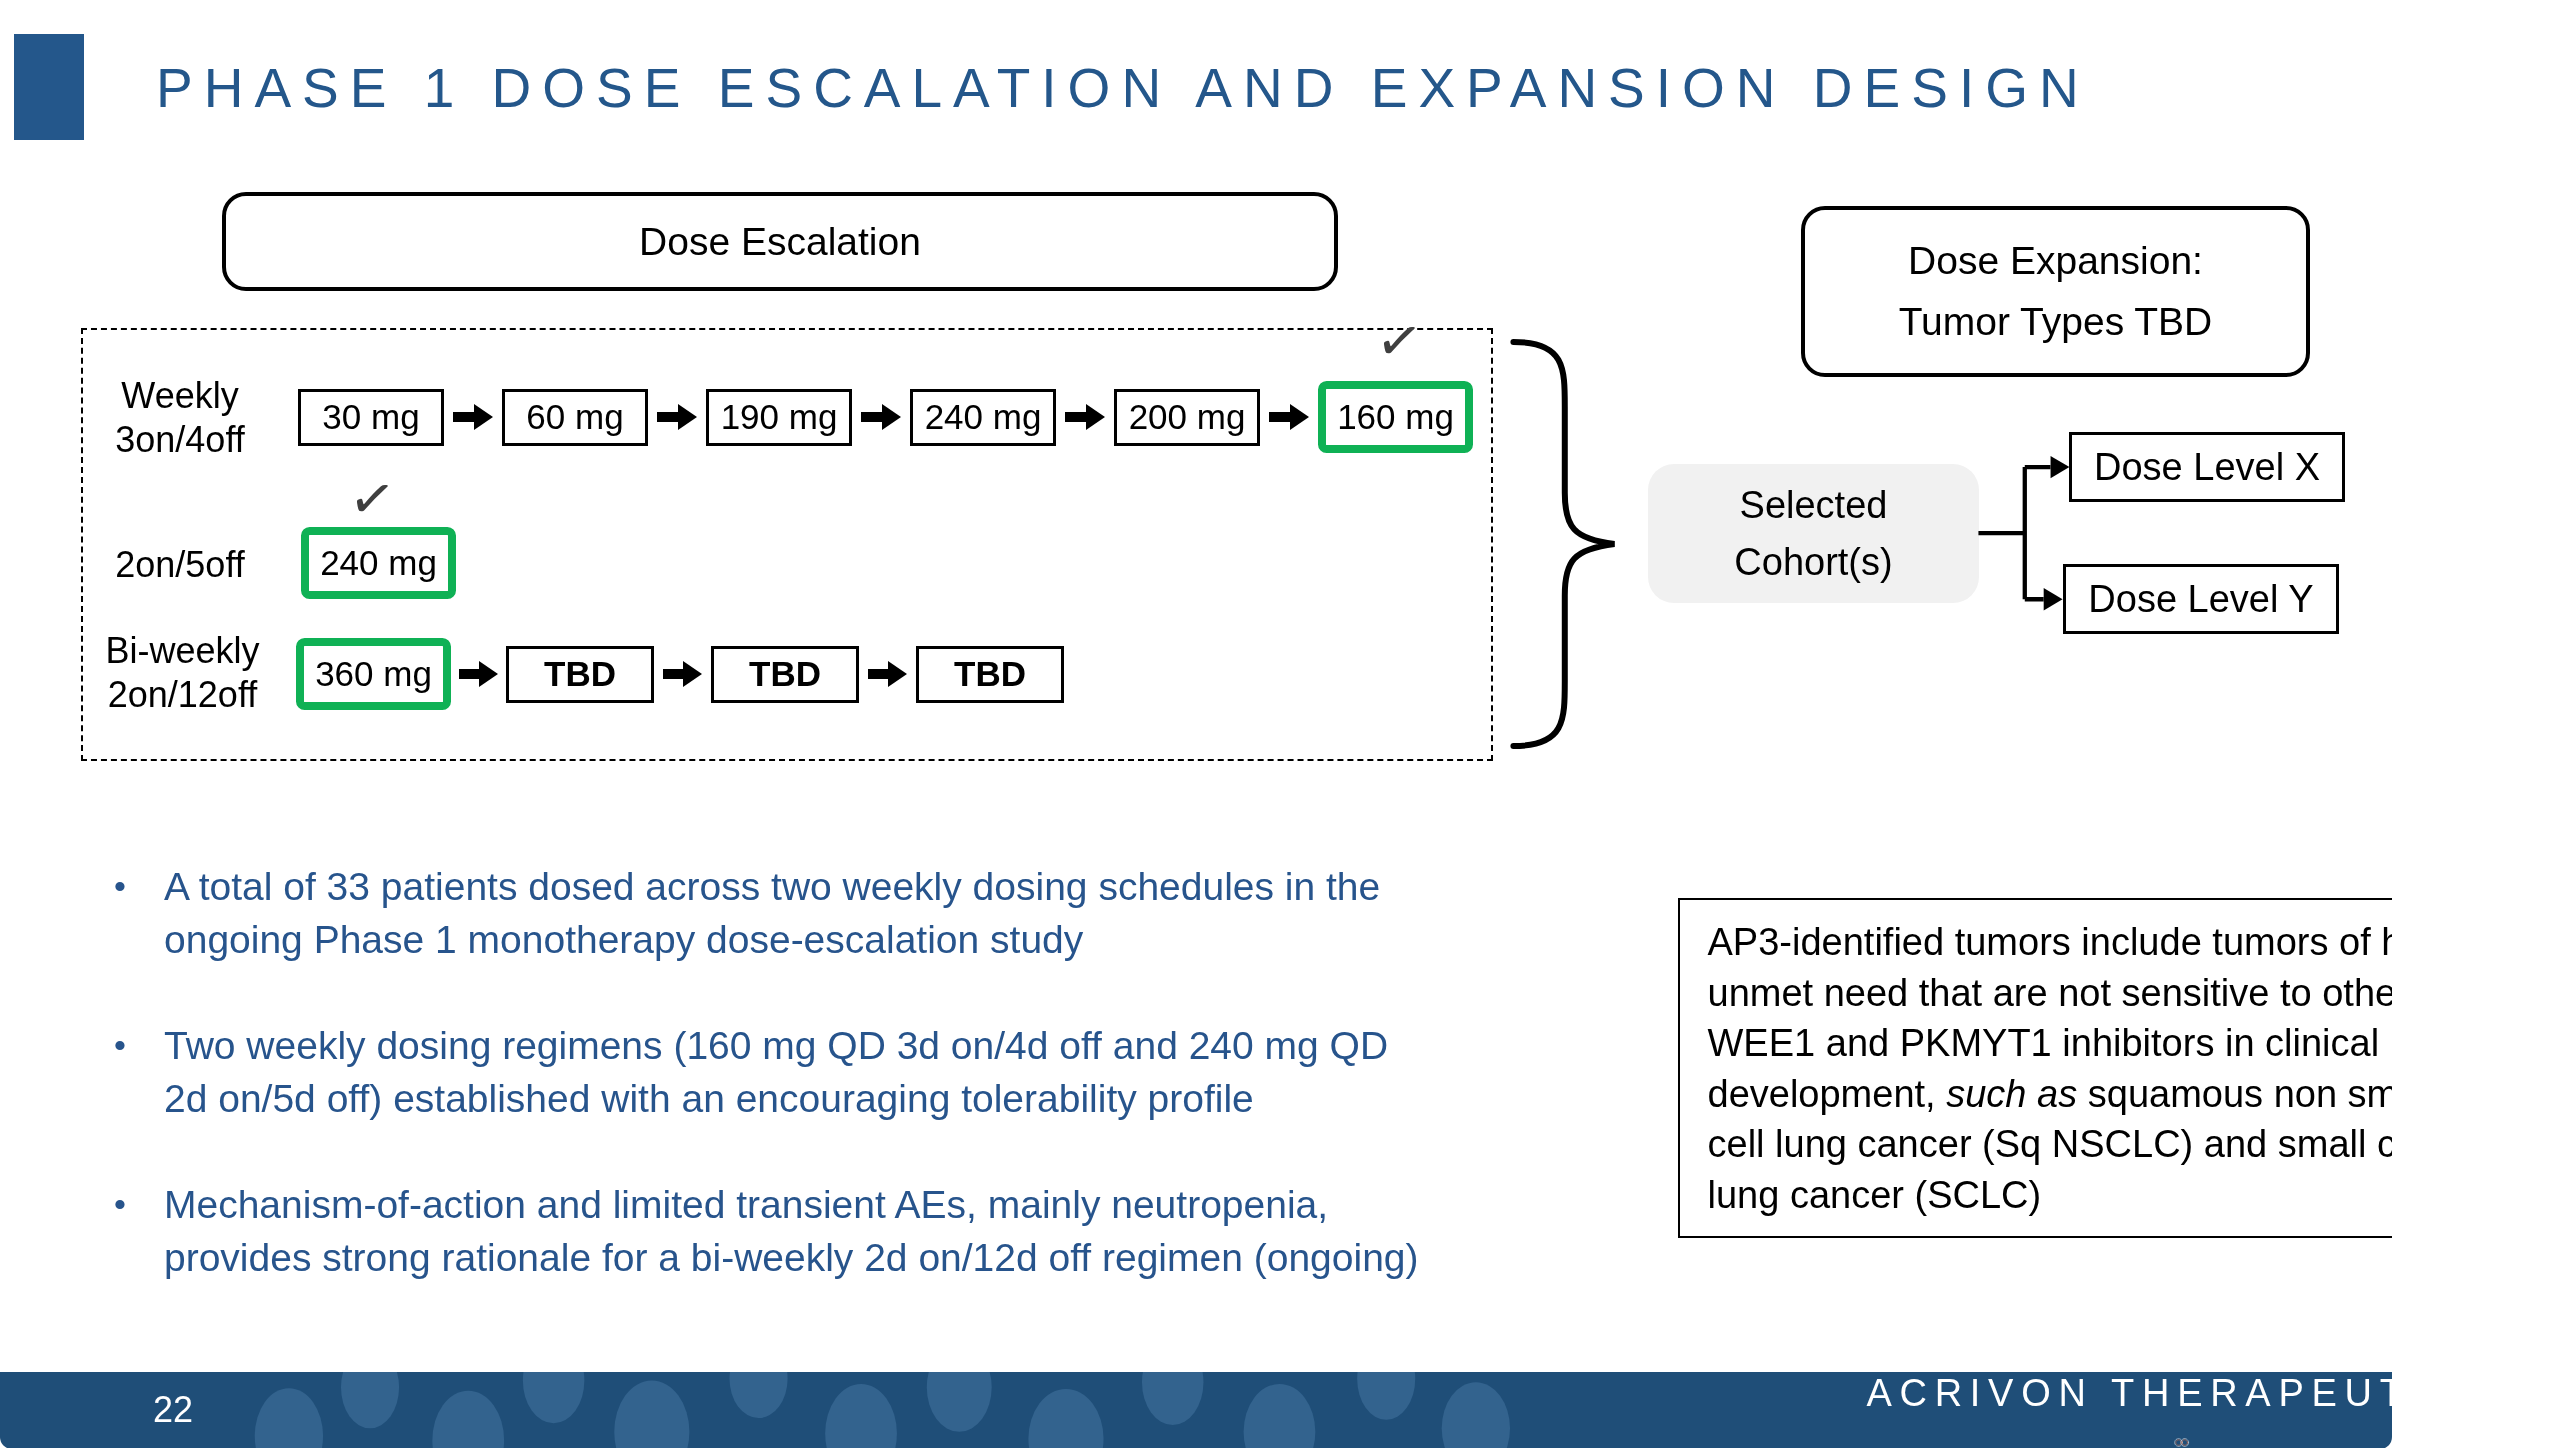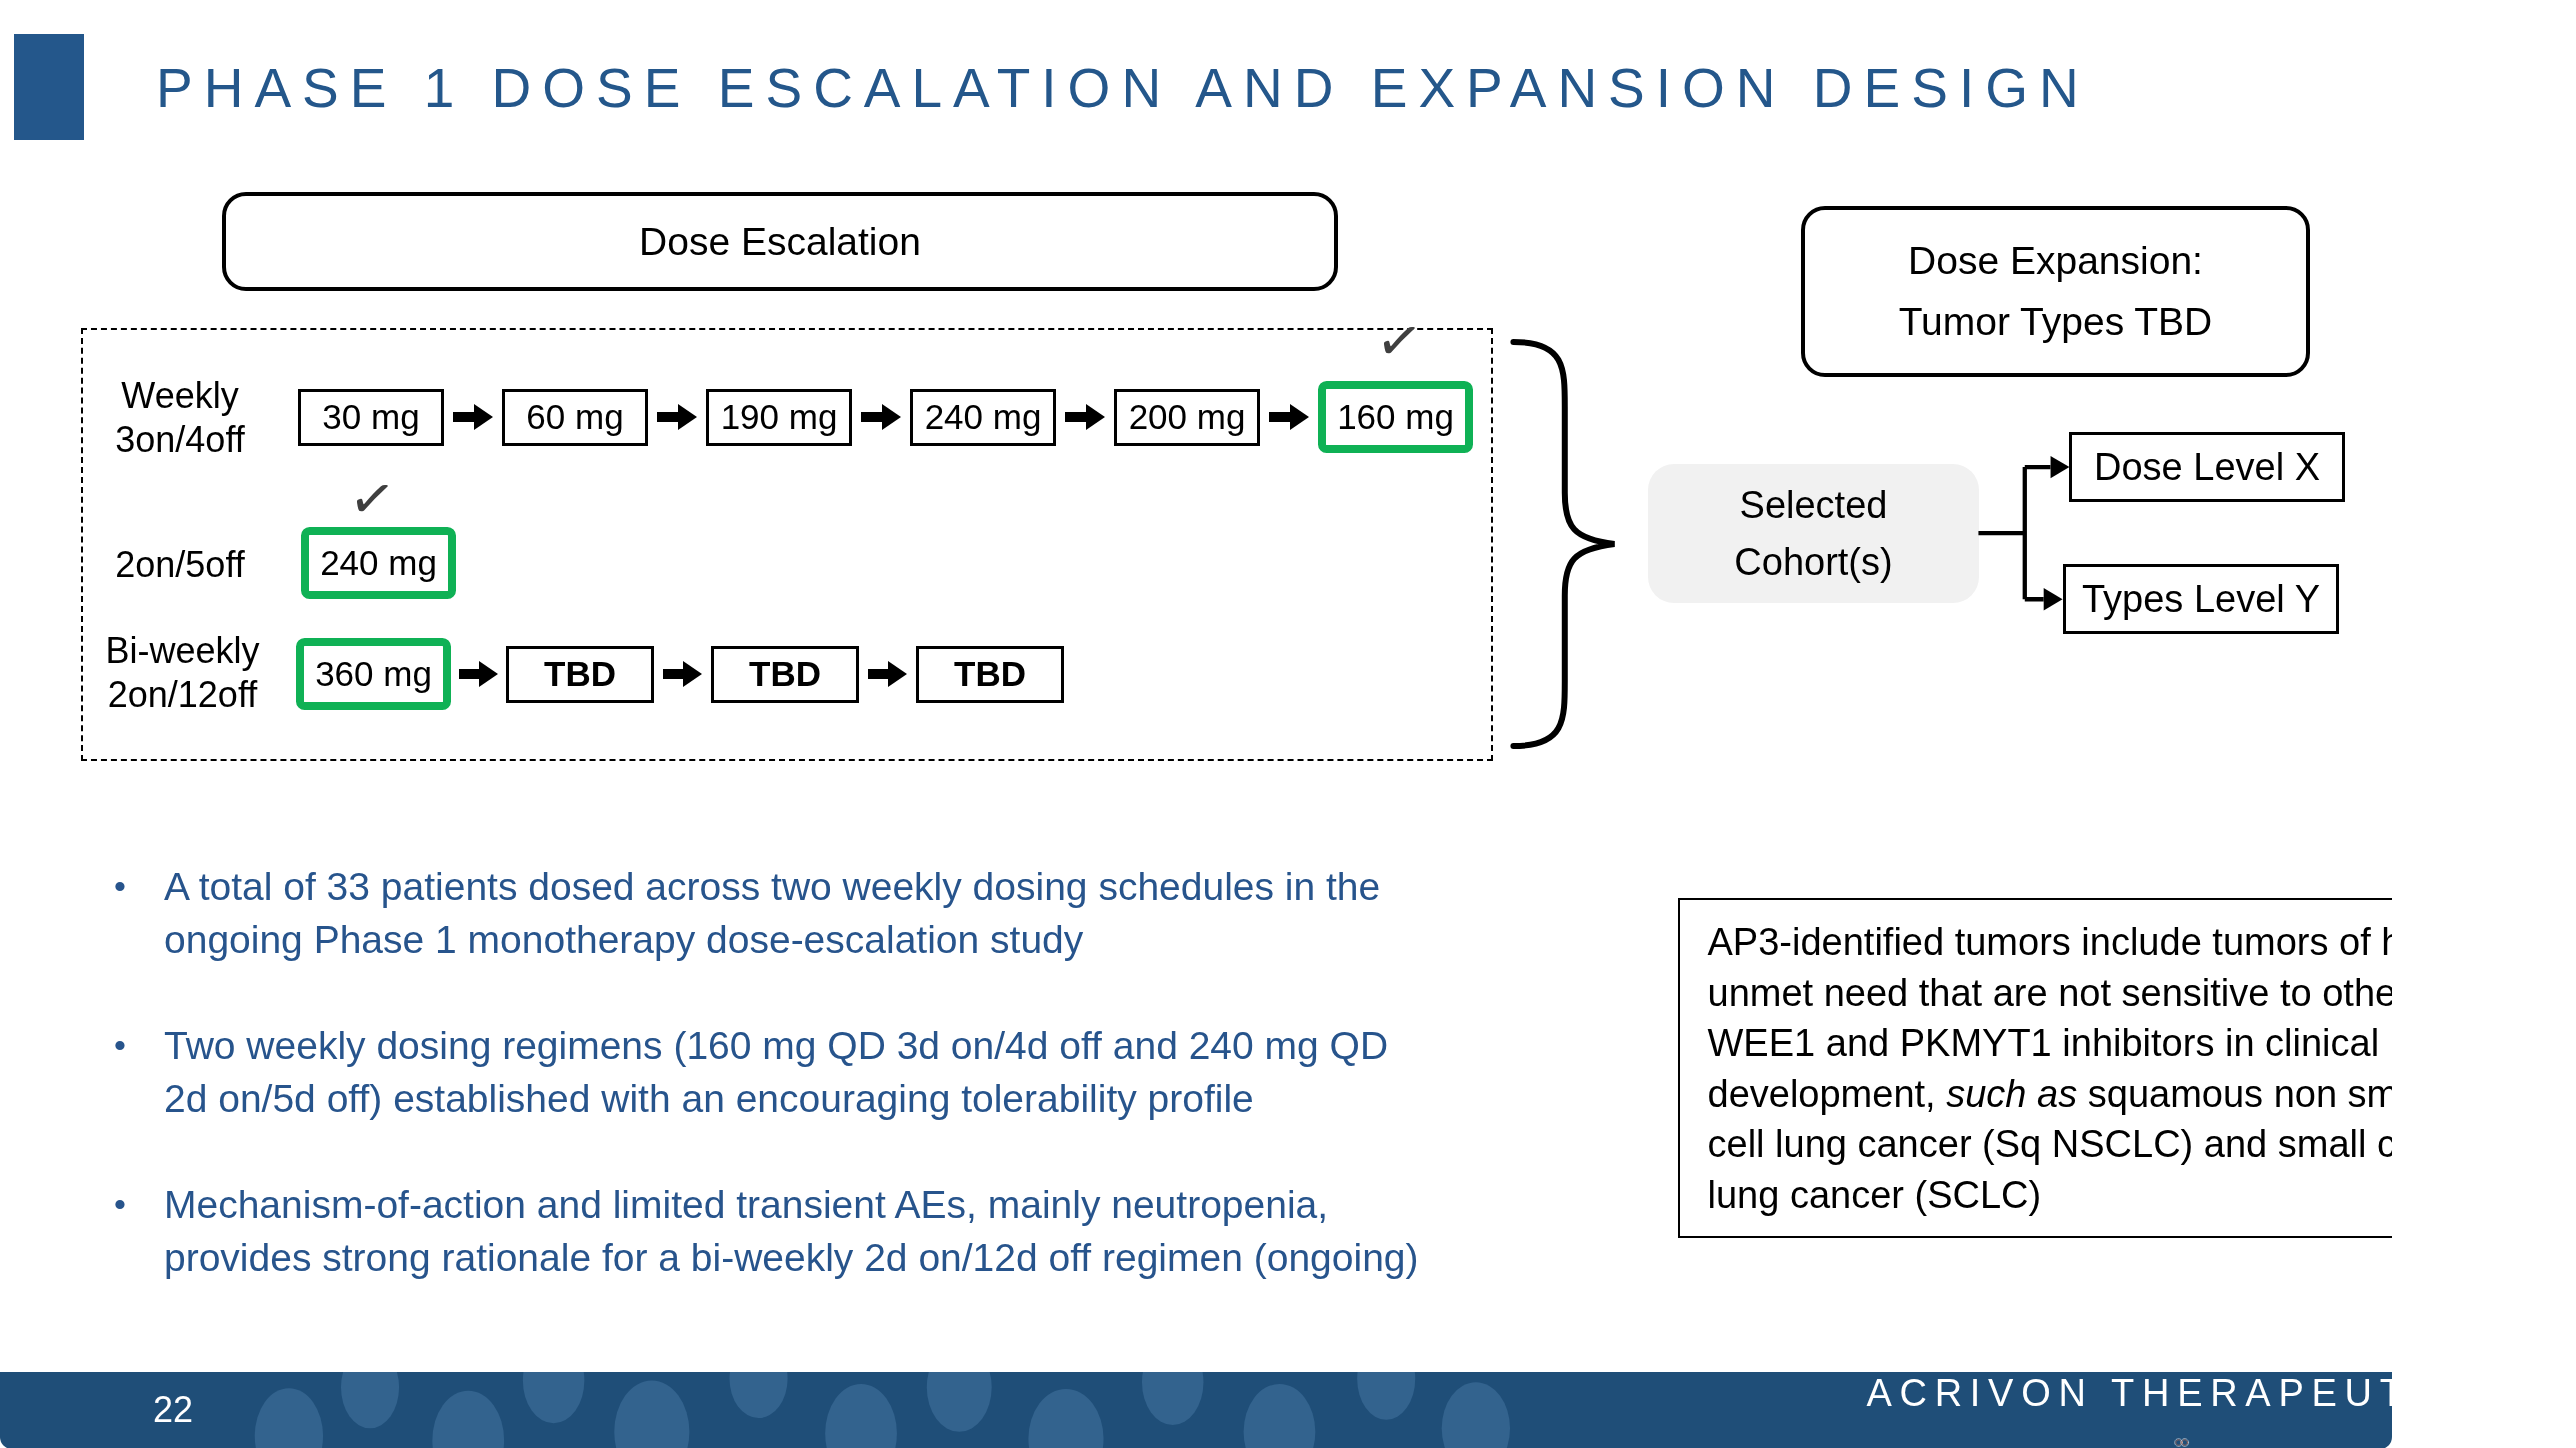--- a/index.html
+++ b/index.html
@@ -171,21 +171,21 @@
   <div class="selected-box preline">Selected
 Cohort(s)</div>
 
   <svg class="connector-svg" width="103" height="172" viewBox="0 0 120 200">
     <path d="M 4 106 L 58 106 M 58 29 L 58 183 M 58 29 L 88 29 M 58 183 L 80 183" fill="none" stroke="#000" stroke-width="5"></path>
     <polygon points="88,16 88,42 110,29" fill="#000"></polygon>
     <polygon points="80,170 80,196 102,183" fill="#000"></polygon>
   </svg>
 
   <div class="levelbox level-x">Dose Level X</div>
-  <div class="levelbox level-y">Types Level Y</div>
+  <div class="levelbox level-y">Dose Level Y</div>
 
   <ul class="bullets">
     <li>
       <span class="marker">•</span>
       <span class="preline">A total of 33 patients dosed across two weekly dosing schedules in the
 ongoing Phase 1 monotherapy dose-escalation study</span>
     </li>
     <li>
       <span class="marker">•</span>
       <span class="preline">Two weekly dosing regimens (160 mg QD 3d on/4d off and 240 mg QD

